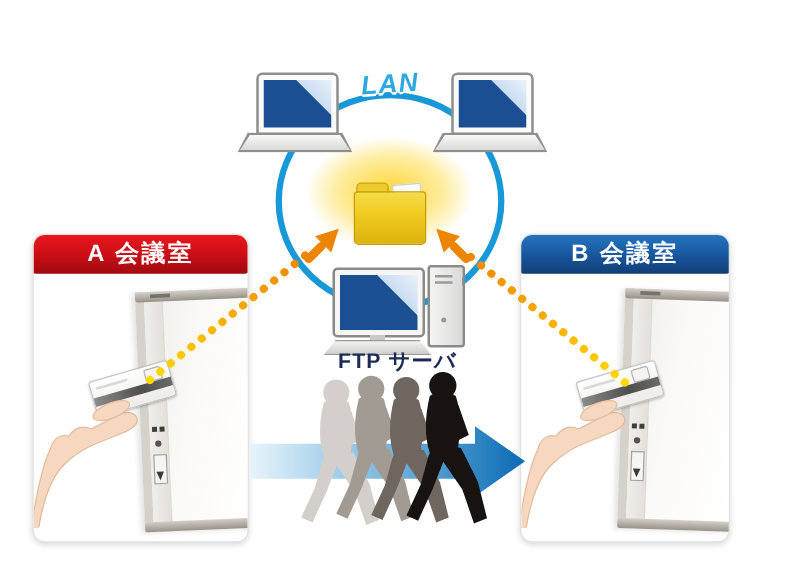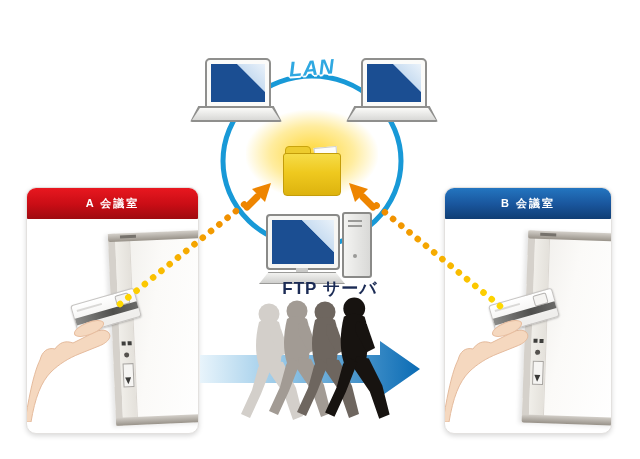--- a/index.html
+++ b/index.html
@@ -50,31 +50,31 @@
         background:linear-gradient(225deg,#EAF2FA 0%,#C9DDF1 30%,#1B4E92 31%);}
   .srv-stand{position:absolute;left:30px;top:56px;width:12px;height:4px;background:#C9C9C7;}
   .srv-kbd{position:absolute;left:-7px;top:60px;width:84px;height:10px;
         background:linear-gradient(#F2F2F0,#CFCFCD);border:1px solid #9A9A98;
         clip-path:polygon(11% 0,89% 0,100% 100%,0 100%);}
   .srv-tower{position:absolute;left:76px;top:0;width:26px;height:62px;
         background:linear-gradient(90deg,#F4F4F2,#D9D9D7);
         border:2px solid #8A8A88;border-radius:3px;}
   .srv-slot{position:absolute;left:4px;width:14px;height:2px;background:#9A9A98;}
   .srv-dot{position:absolute;left:9px;top:40px;width:4px;height:4px;border-radius:50%;background:#9A9A98;}
-  .ftp-label{left:264px;top:277px;width:132px;text-align:center;
+  .ftp-label{left:252px;top:277px;width:132px;text-align:center;
         font-size:17px;font-weight:bold;color:#1B2B55;letter-spacing:1px;}
 
   
   .room-panel{top:187px;height:245px;background:#fff;border:1px solid #E3E1DF;
         border-radius:10px;box-shadow:0 2px 5px rgba(0,0,0,.15);overflow:hidden;}
   .room-a{left:26px;width:171px;}
-  .room-b{left:444px;width:166px;text-align:right;}
+  .room-b{left:416px;width:166px;text-align:right;}
   .room-header{height:32px;margin:-1px -1px 0 -1px;border-radius:9px 9px 3px 3px;
         display:flex;align-items:center;justify-content:center;
-        color:#fff;font-weight:bold;font-size:11px;letter-spacing:2px;}
+        color:#fff;font-weight:bold;font-size:19px;letter-spacing:2px;}
   .room-header.red{background:linear-gradient(180deg,#EA1820 0%,#C90D15 55%,#9F0A10 100%);}
   .room-header.blue{background:linear-gradient(180deg,#2477C2 0%,#19559C 55%,#103E74 100%);}
 
   
   .board{position:absolute;right:-6px;top:44px;width:92px;height:192px;
         background:linear-gradient(100deg,#EDEBE7 0%,#FBFAF8 45%,#FFFFFF 100%);
         box-shadow:-3px 1px 4px rgba(0,0,0,.10);}
   .room-a .board{transform:rotate(-2.5deg);}
   .room-b .board{transform:rotate(2deg);}
   .board-side{position:absolute;left:0;top:0;bottom:0;width:7px;background:#D5D1CB;}

